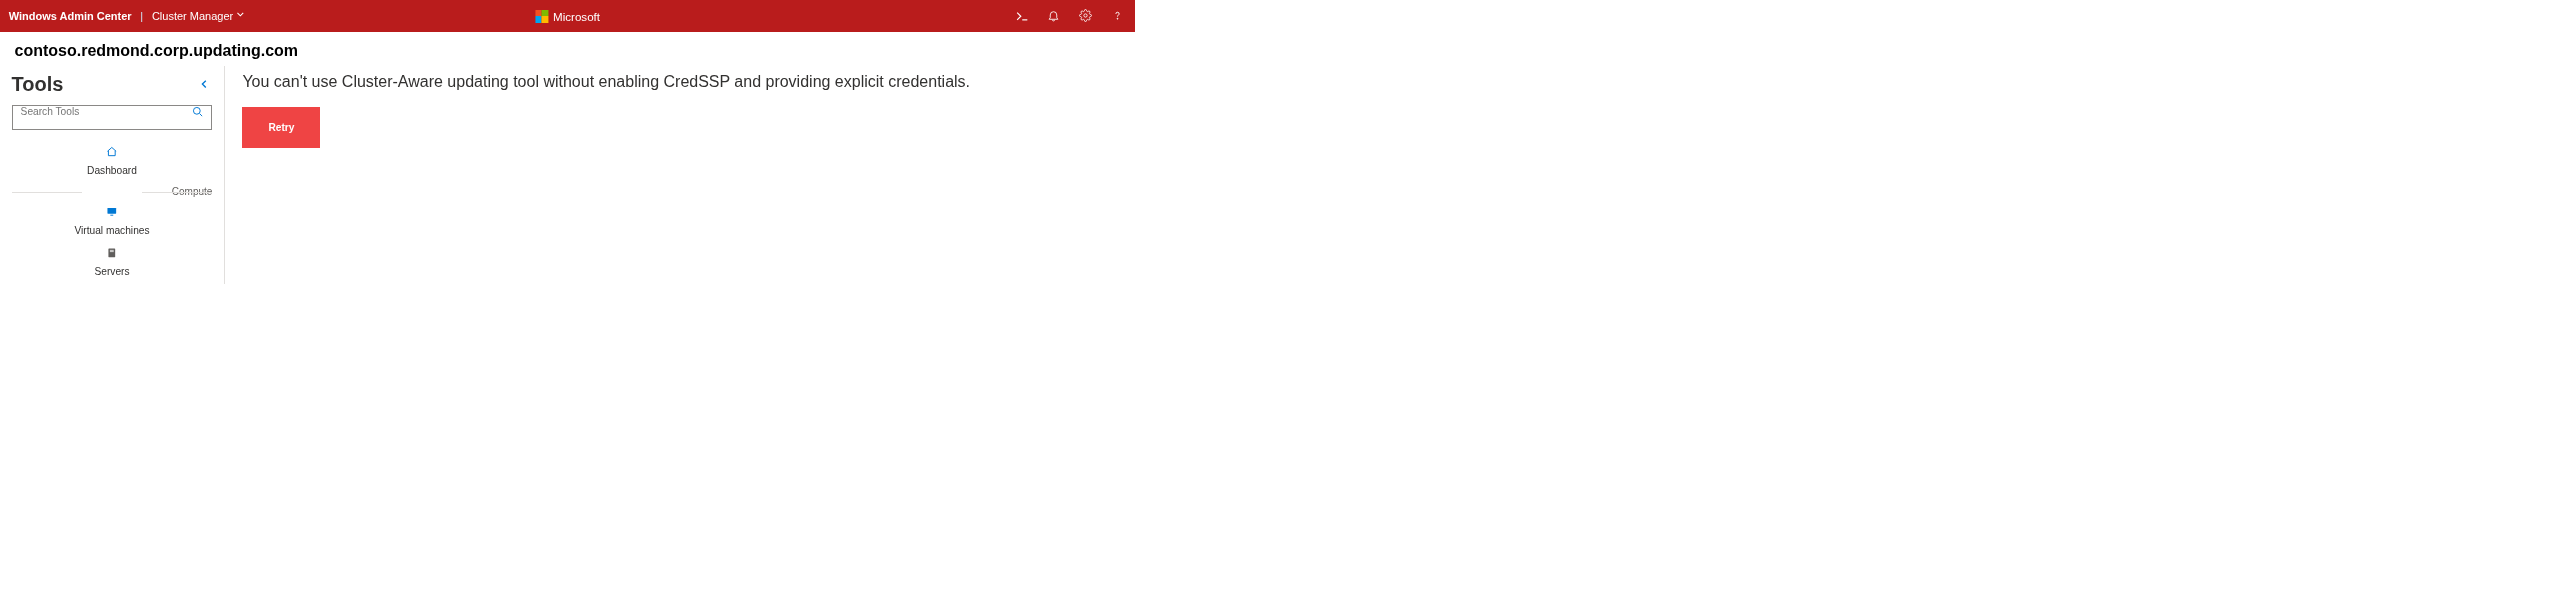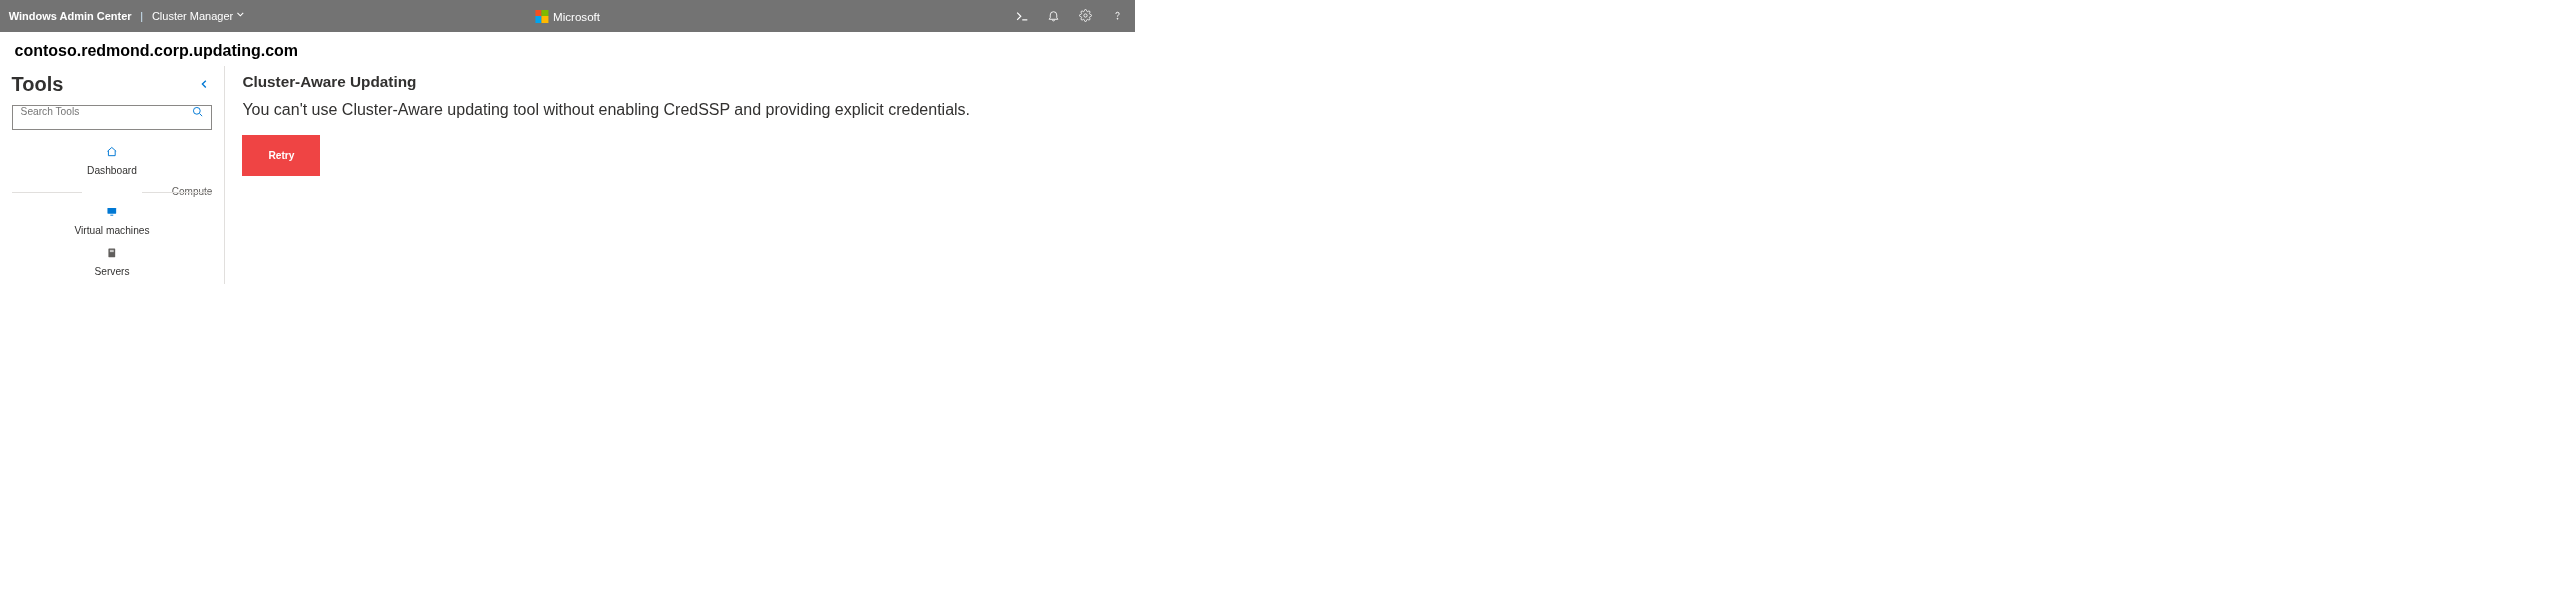--- a/index.html
+++ b/index.html
@@ -4,21 +4,21 @@
   <style>
     * { margin: 0; padding: 0; box-sizing: border-box; }
     body {
       font-family: "Segoe UI", -apple-system, BlinkMacSystemFont, sans-serif;
       font-size: 10.2px;
       color: #323130;
       background: #fff;
       width: 1135px;
     }
     .topbar {
-      background: #737373;
+      background: #b91c1c;
       color: #fff;
       height: 32px;
       display: flex;
       align-items: center;
       padding: 0 8.7px;
       position: relative;
     }
     .topbar-left {
       display: flex;
       align-items: center;
@@ -281,18 +281,17 @@
             <rect x="5" y="3" width="14" height="18" rx="1"></rect>
             <rect x="8" y="6" width="8" height="1.5" fill="#fff"></rect>
             <rect x="8" y="9" width="8" height="1.5" fill="#fff"></rect>
           </svg>
       </span>
       <span>Servers</span>
     </div>
   </aside>
 
   <main class="main">
-    <h1 class="page-title">Cluster-Aware Updating</h1>
     <p class="page-msg">You can't use Cluster-Aware updating tool without enabling CredSSP and providing explicit credentials.</p>
     <button class="primary-btn">Retry</button>
   </main>
 </div>
 
 
 </body></html>

